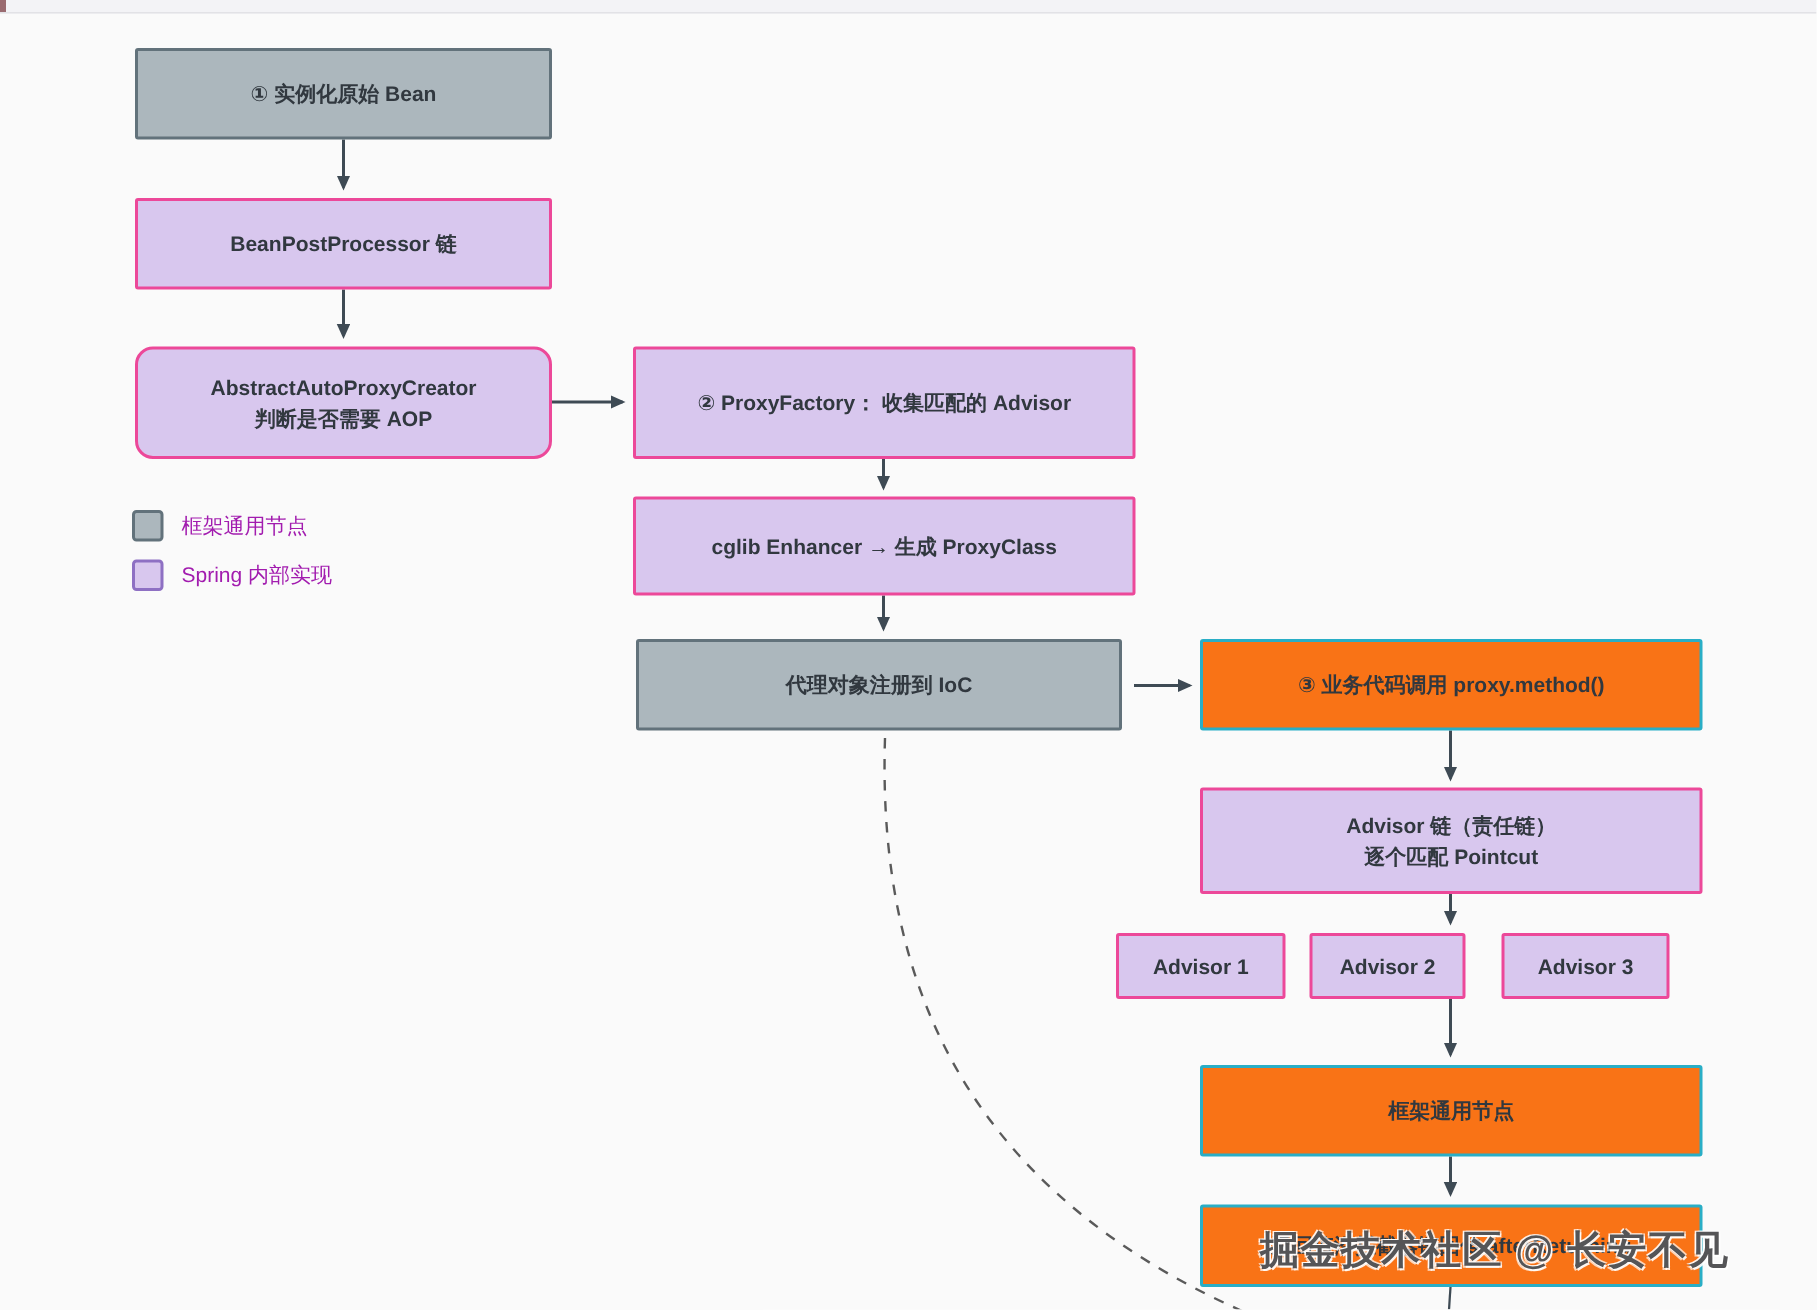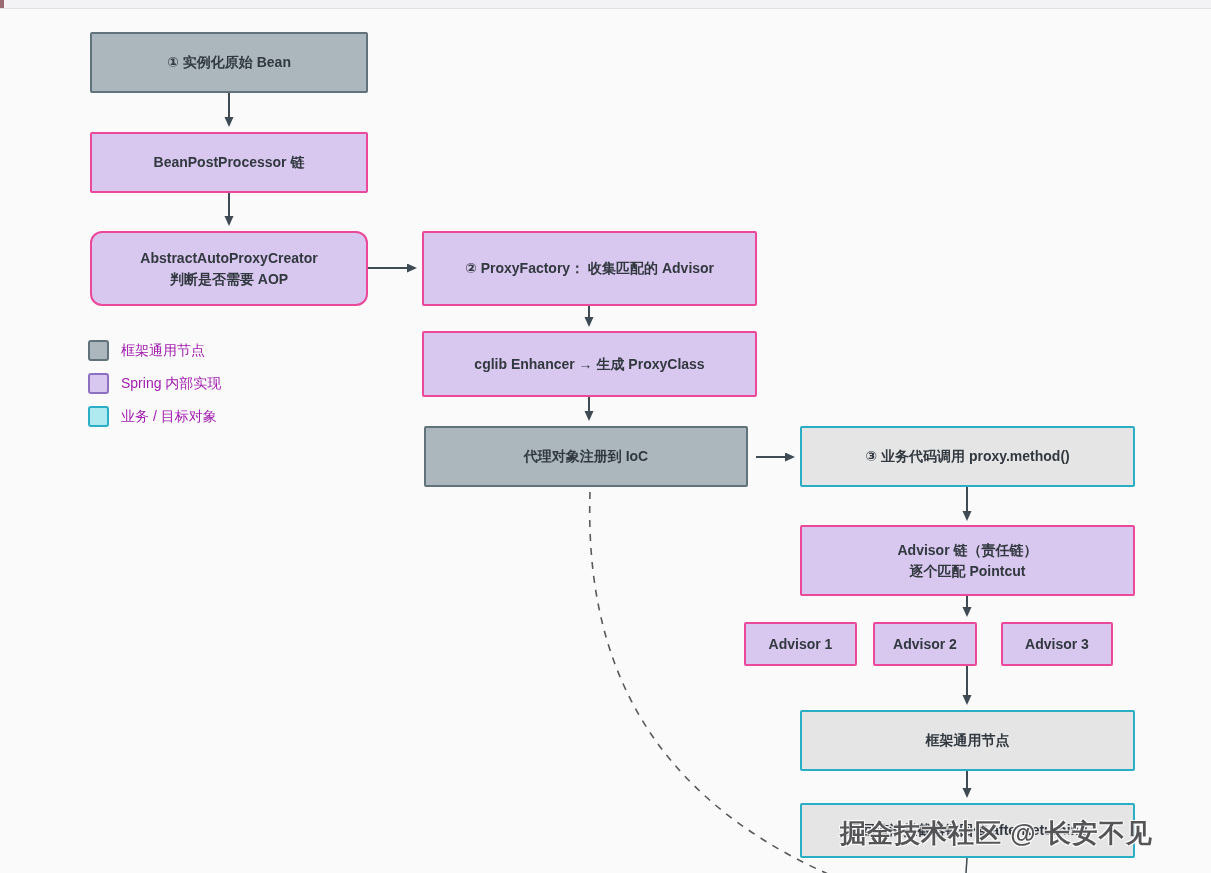--- a/index.html
+++ b/index.html
@@ -27,21 +27,21 @@
     display:flex;align-items:center;justify-content:center;
     text-align:center;
     box-sizing:border-box;
     font-size:14px;font-weight:bold;color:#31383f;
     line-height:1.45;
     border-radius:2px;
   }
   .node span{white-space:pre-line;}
   .framework{background:#acb7bd;border:2px solid #62727b;}
   .spring{background:#d8c7ee;border:2px solid #ec4899;}
-  .business{background:#e5e5e5;border:2px solid #29aec6;}
+  .business{background:#f97316;border:2px solid #29aec6;}
   .rounded{border-radius:12px;}
   .legend{
     position:absolute;left:88px;top:340px;width:240px;
     display:flex;flex-direction:column;gap:12px;
   }
   .legend-row{display:flex;align-items:center;gap:12px;}
   .legend-swatch{
     width:21px;height:21px;box-sizing:border-box;border-radius:3px;
   }
   .sw-framework{background:#acb7bd;border:2px solid #62727b;}
@@ -144,21 +144,17 @@
 
   <div class="legend">
     <div class="legend-row">
       <div class="legend-swatch sw-framework"></div>
       <span class="legend-label">框架通用节点</span>
     </div>
     <div class="legend-row">
       <div class="legend-swatch sw-spring"></div>
       <span class="legend-label">Spring 内部实现</span>
     </div>
-    <div class="legend-row">
-      <div class="legend-swatch sw-business"></div>
-      <span class="legend-label">业务 / 目标对象</span>
-    </div>
   </div>
 
   <div class="watermark">掘金技术社区 @ 长安不见</div>
 
 </div>
 
 </body></html>

